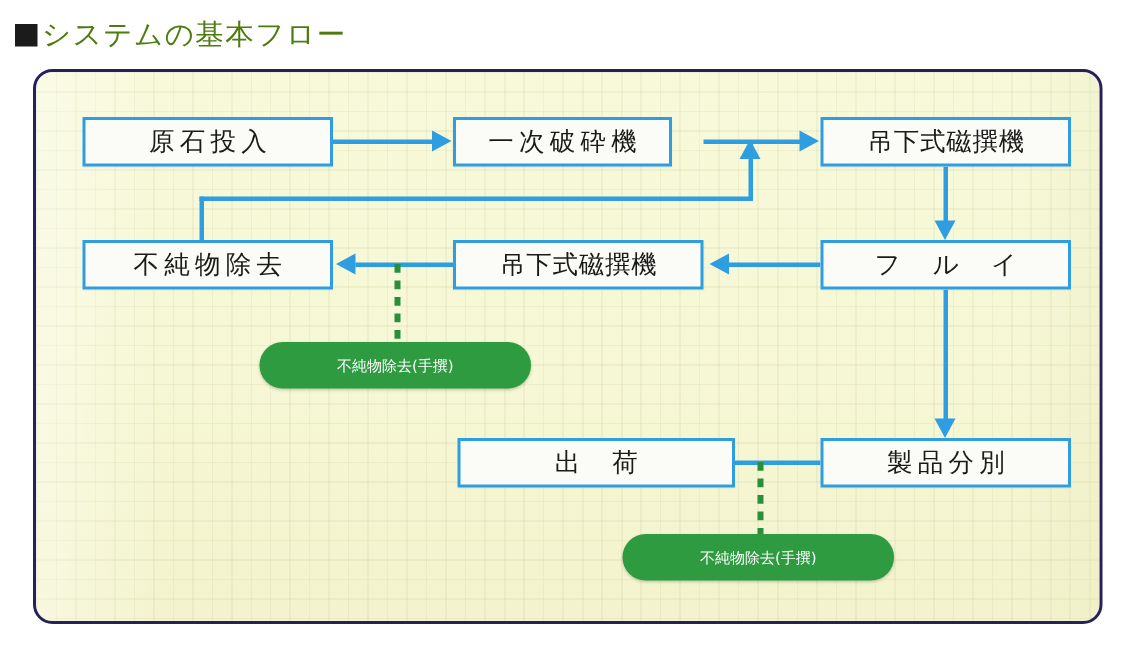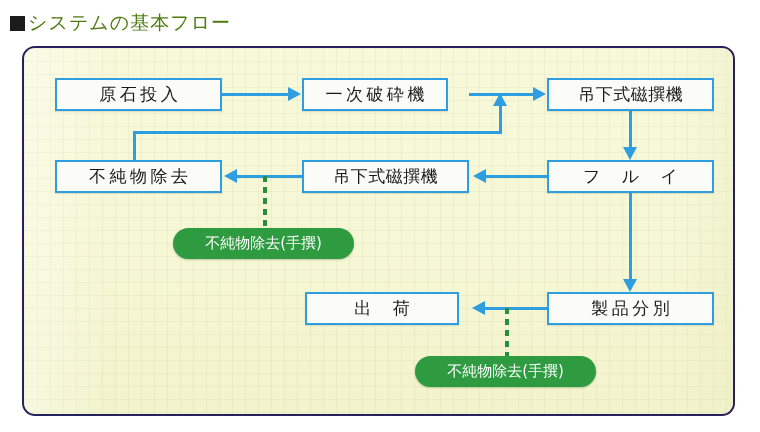--- a/index.html
+++ b/index.html
@@ -139,21 +139,21 @@
     background: #2e9b41;
     border-radius: 999px;
     display: flex;
     align-items: center;
     justify-content: center;
     z-index: 6;
     box-shadow: 0 1px 2px rgba(60,90,50,0.30);
   }
   .pill span {
     color: #ffffff;
-    font-size: 15px;
+    font-size: 10px;
     white-space: nowrap;
     letter-spacing: 0px;
     font-weight: 500;
   }
 </style>
 </head>
 <body>
 
 <div id="title-bar">
   <span id="title-bullet"></span>
@@ -179,21 +179,21 @@
   </div>
 
   <div class="node tight" style="left:278px; top:112px; width:167px; height:33px;">
     <span>吊下式磁撰機</span>
   </div>
 
   <div class="node wide" style="left:523px; top:112px; width:167px; height:33px;justify-content:center;">
     <span>フ ル イ</span>
   </div>
 
-  <div class="node wide" style="left:281px; top:244px; width:154px; height:33px;">
+  <div class="node wide" style="left:281px; top:244px; width:185px; height:33px;">
     <span>出 荷</span>
   </div>
 
   <div class="node" style="left:523px; top:244px; width:167px; height:33px;text-align:right;">
     <span>製品分別</span>
   </div>
 
   <div class="ln h" style="left:198px; top:45px; width:68px;"></div>
   <div class="arrow right" style="left:264px; top:39px;"></div>
 

